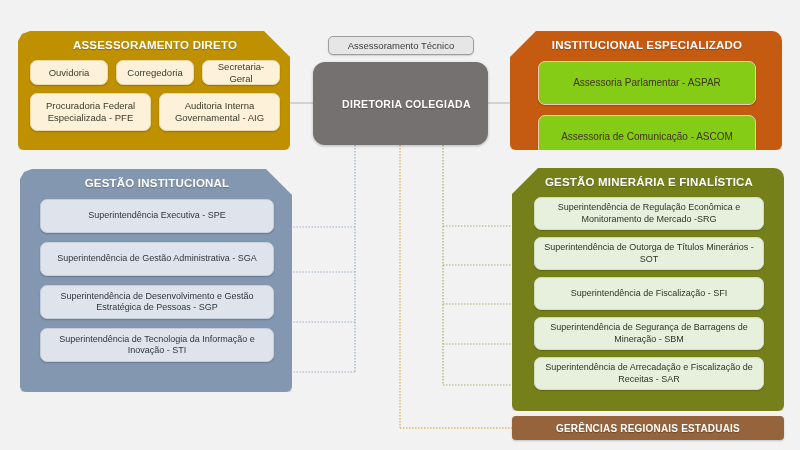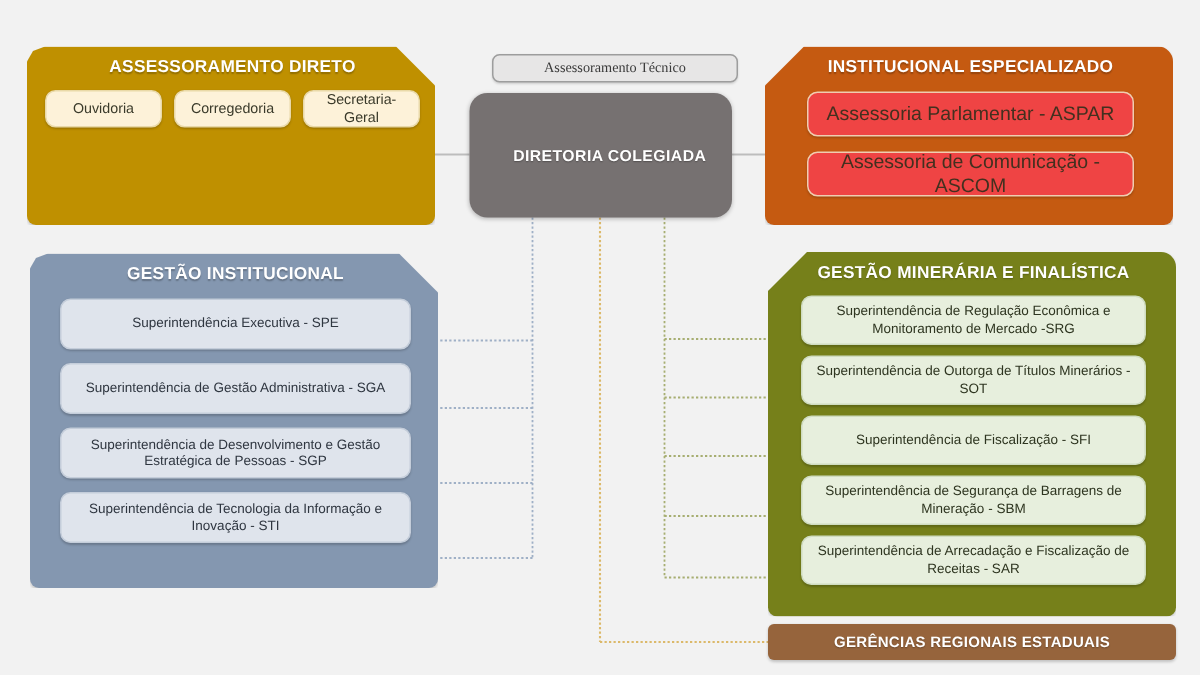--- a/index.html
+++ b/index.html
@@ -94,25 +94,25 @@
   .direto-row.r2 .card { flex: 1; height: 38px; }
 
   
   #panel-especializado {
     left: 510px; top: 31px; width: 272px; height: 119px;
     background: #c55a11;
   }
   #panel-especializado .panel-title { font-size: 11.5px; margin-bottom: 10px; }
   #panel-especializado .panel-body { gap: 10px; padding: 0 16px; }
   #panel-especializado .card {
-    background: #ef4444;
+    background: #84cc16;
     border: 1px solid #f0cdb0;
     color: #43301f;
-    font-size: 13px;
-    height: 30px;
+    font-size: 10px;
+    height: 44px;
   }
 
   
   #box-diretoria {
     position: absolute;
     left: 313px; top: 62px; width: 175px; height: 83px;
     background: #767171;
     border-radius: 12px;
     z-index: 3;
     display: flex;
@@ -137,21 +137,21 @@
     border: 1px solid #9d9d9d;
     border-radius: 5px;
     display: flex;
     align-items: center;
     justify-content: center;
     color: #3b3b3b;
     font-size: 9.5px;
     box-shadow: 0 1px 1.5px rgba(0,0,0,.15);
   }
   #box-chefias { left: 328px; top: 12px; width: 146px; height: 19px; }
-  #box-assessoria-tecnica { left: 328px; top: 36px; width: 164px; height: 19px; font-family: Liberation Serif, serif; }
+  #box-assessoria-tecnica { left: 328px; top: 36px; width: 146px; height: 19px; }
 
   
   #panel-institucional {
     left: 20px; top: 169px; width: 272px; height: 223px;
     background: #8497b0;
   }
   #panel-institucional .panel-title { font-size: 11.5px; margin-bottom: 10px; }
   #panel-institucional .panel-body { gap: 9px; padding: 0 8px; }
   #panel-institucional .card {
     background: #dfe4ec;
@@ -246,20 +246,26 @@
           <span>Ouvidoria</span>
         </div>
         <div class="card">
           <span>Corregedoria</span>
         </div>
         <div class="card">
           <span>Secretaria-Geral</span>
         </div>
       </div>
       <div class="direto-row r2">
+        <div class="card">
+          <span>Procuradoria Federal Especializada - PFE</span>
+        </div>
+        <div class="card">
+          <span>Auditoria Interna Governamental - AIG</span>
+        </div>
       </div>
     </div>
   </div>
 
   <div class="panel chamfer-tl" id="panel-especializado">
     <div class="panel-title">INSTITUCIONAL ESPECIALIZADO</div>
     <div class="panel-body">
       <div class="card">
         <span>Assessoria Parlamentar - ASPAR</span>
       </div>

